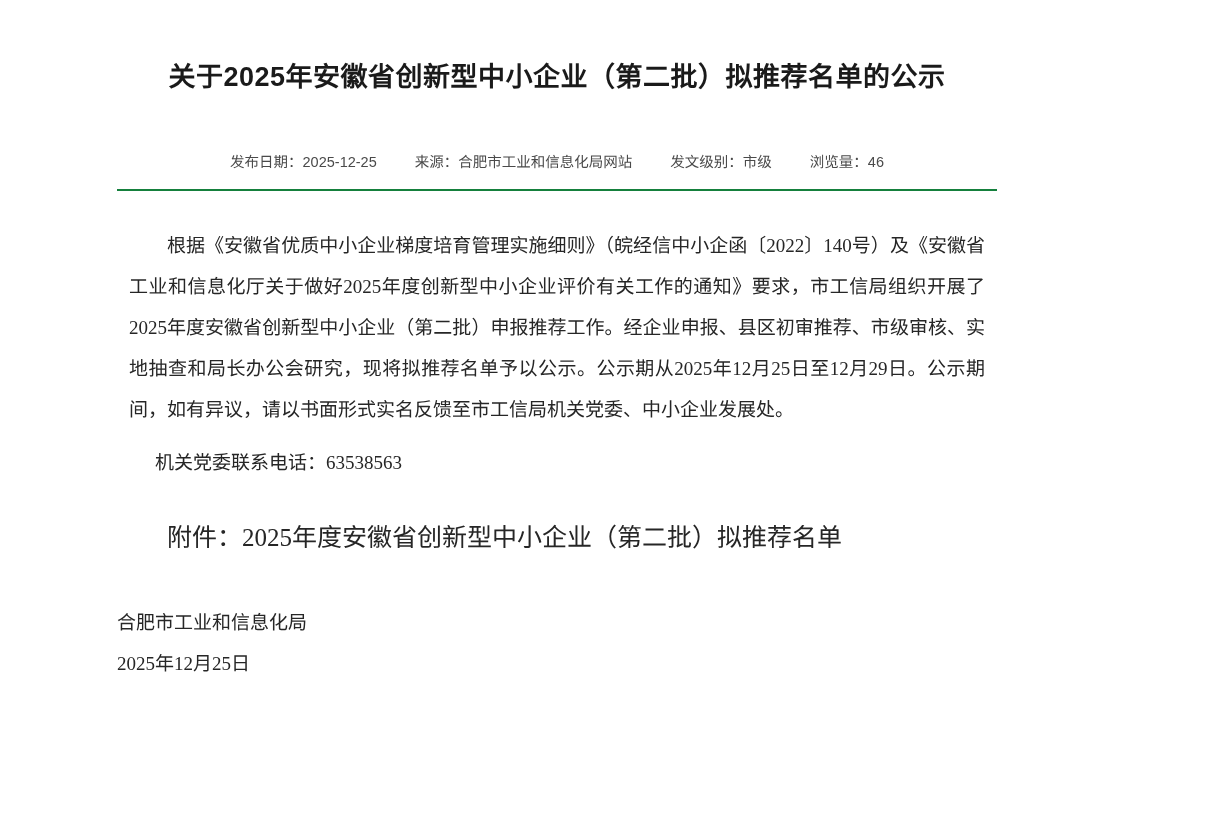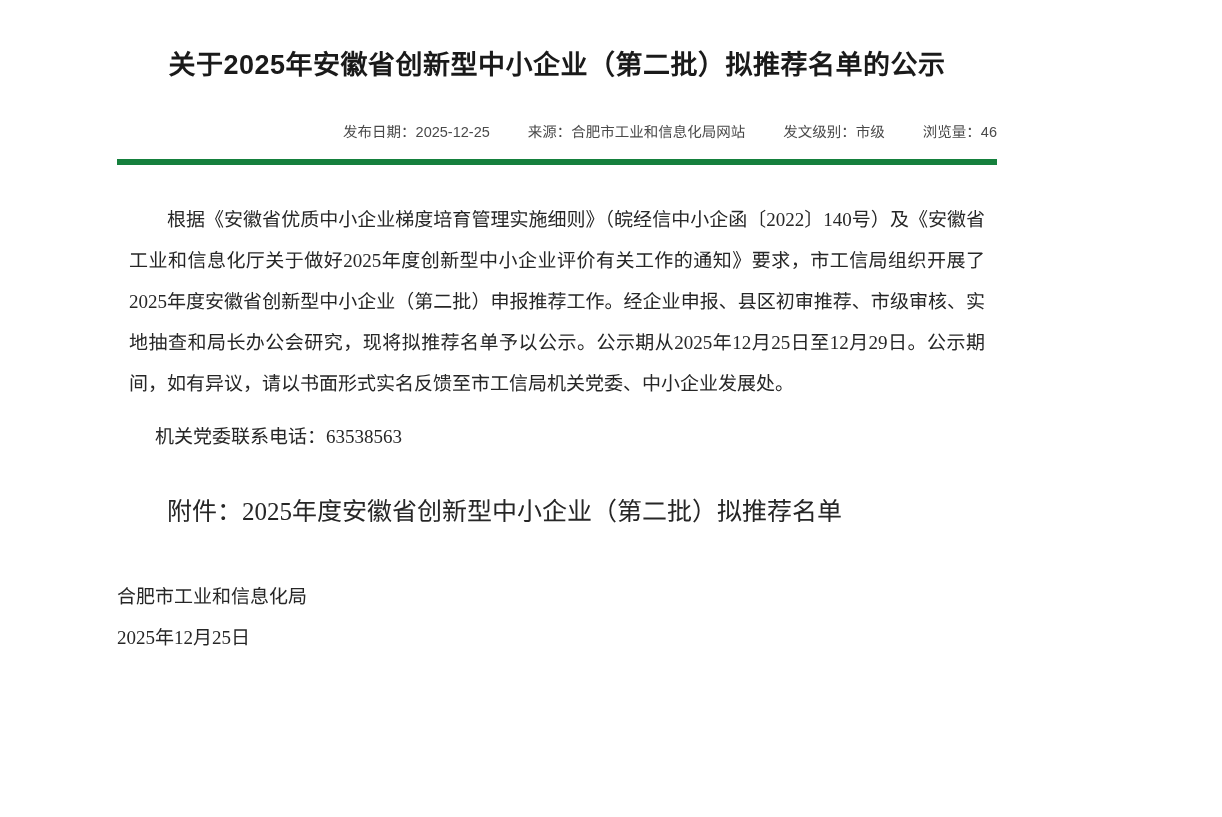--- a/index.html
+++ b/index.html
@@ -12,46 +12,46 @@
     width: 1222px;
     height: 817px;
     font-family: "Liberation Sans", sans-serif;
     color: #333333;
     overflow: hidden;
   }
   .page {
     width: 1114px;
     height: 817px;
     box-sizing: border-box;
-    padding: 4px;
+    padding: 16px;
     position: relative;
   }
   .article {
     width: 880px;
     margin: 0 auto;
     padding-top: 40px;
   }
   .title {
     font-family: "Liberation Sans", sans-serif;
     font-size: 27px;
     font-weight: bold;
     line-height: 42px;
     text-align: center;
     color: #1a1a1a;
     letter-spacing: 0.5px;
     margin: 0 0 0 0;
     padding: 0 10px;
   }
   .meta {
-    margin-top: 34px;
+    margin-top: 52px;
     font-size: 14.5px;
     color: #4a4a4a;
-    text-align: right;
+    text-align: center;
     padding-bottom: 18px;
-    border-bottom: 6px solid #15803d;
+    border-bottom: 2px solid #15803d;
     white-space: nowrap;
   }
   .meta-item {
     display: inline-block;
     margin-right: 34px;
   }
   .meta-item:last-child {
     margin-right: 0;
   }
   .meta-label {

